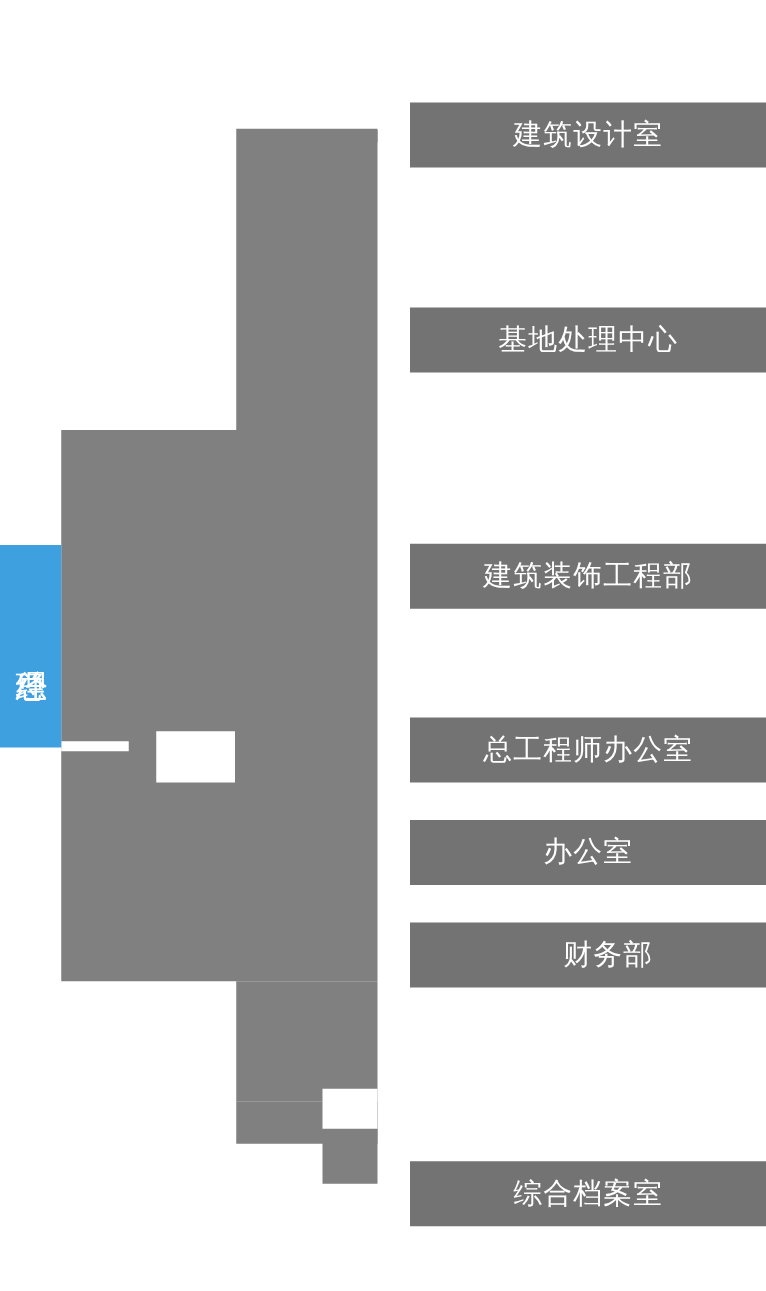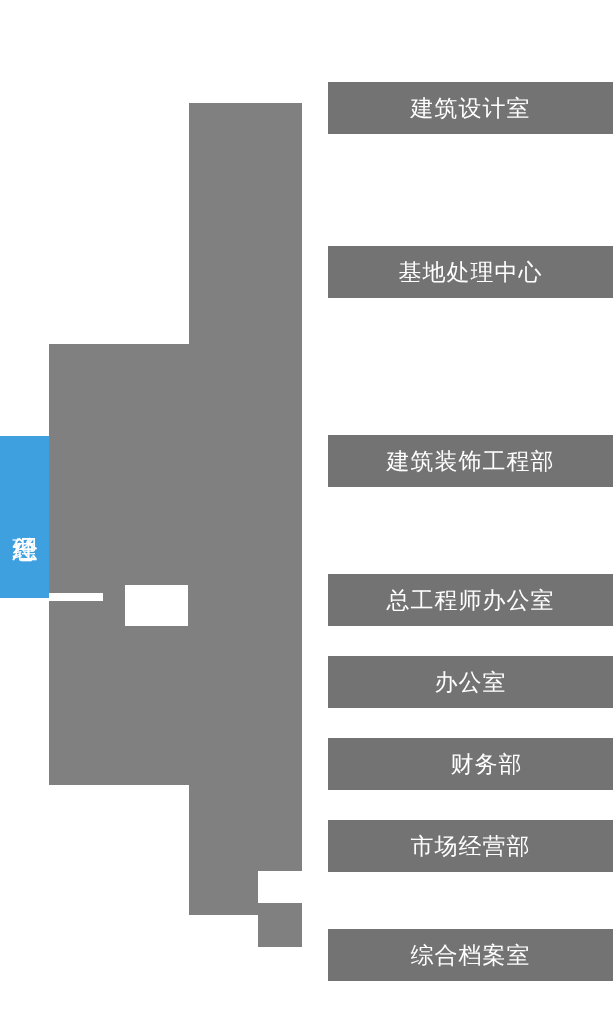--- a/index.html
+++ b/index.html
@@ -117,21 +117,18 @@
   </div>
 
   <div class="leaf-node" style="top:656px;">
     <span class="leaf-label">办公室</span>
   </div>
 
   <div class="leaf-node" style="top:738px;padding-left:32px;">
     <span class="leaf-label">财务部</span>
   </div>
 
-  <div class="leaf-node" style="top:820px;">
-    <span class="leaf-label">市场经营部</span>
-  </div>
 
   <div class="leaf-node" style="top:929px;">
     <span class="leaf-label">综合档案室</span>
   </div>
 
 </div>
 
 </body></html>

